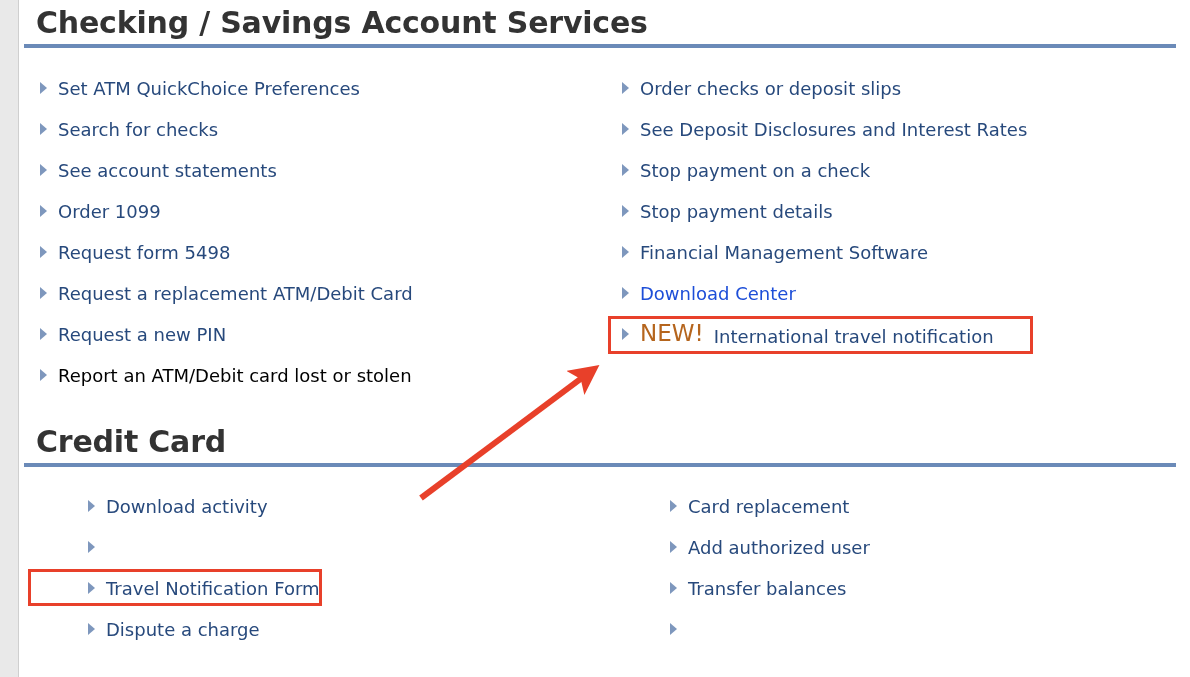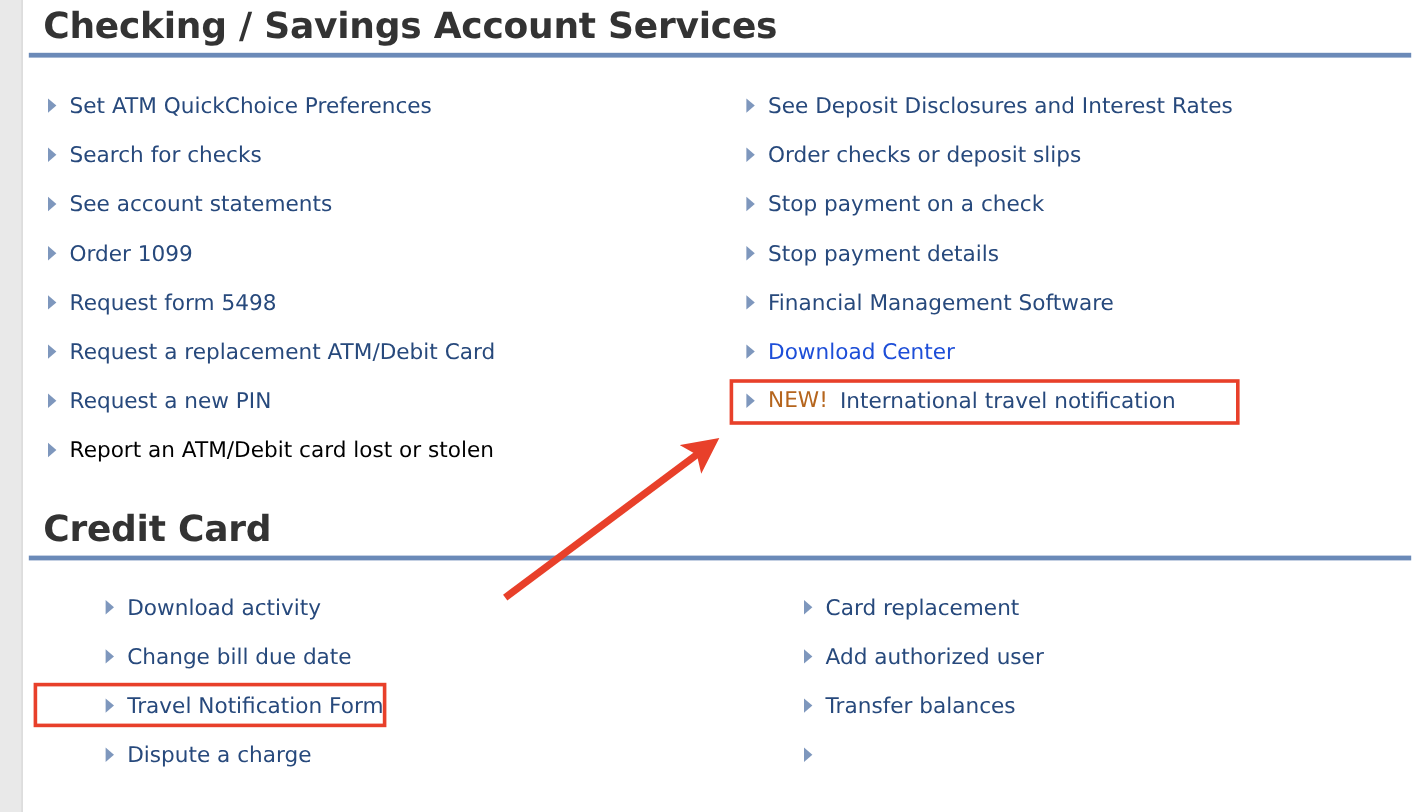--- a/index.html
+++ b/index.html
@@ -101,21 +101,21 @@
   }
 
   .link-text {
     font-size: 18px;
     color: #27497c;
     vertical-align: middle;
   }
 
   .new-flag {
     color: #b5651d;
-    font-size: 18px;
+    font-size: 23px;
   }
 
   
   .annot-box {
     position: absolute;
     border: 3px solid #e8402a;
     box-sizing: border-box;
     pointer-events: none;
     background: transparent;
   }
@@ -192,25 +192,25 @@
             <span class="bullet-icon" style="border-left-color: rgb(126, 151, 189);"></span>
             <span class="link-text" style="color: #000000;">Report an ATM/Debit card lost or stolen</span>
           </li>
         </ul>
       </div>
 
       <div class="col col-right">
         <ul class="links">
           <li class="link-item">
             <span class="bullet-icon" style="border-left-color: rgb(126, 151, 189);"></span>
+            <span class="link-text" style="color: rgb(39, 73, 124);">Order checks or deposit slips</span>
+          </li>
+          <li class="link-item">
+            <span class="bullet-icon" style="border-left-color: rgb(126, 151, 189);"></span>
             <span class="link-text" style="color: rgb(39, 73, 124);">See Deposit Disclosures and Interest Rates</span>
-          </li>
-          <li class="link-item">
-            <span class="bullet-icon" style="border-left-color: rgb(126, 151, 189);"></span>
-            <span class="link-text" style="color: rgb(39, 73, 124);">Order checks or deposit slips</span>
           </li>
           <li class="link-item">
             <span class="bullet-icon" style="border-left-color: rgb(126, 151, 189);"></span>
             <span class="link-text" style="color: rgb(39, 73, 124);">Stop payment on a check</span>
           </li>
           <li class="link-item">
             <span class="bullet-icon" style="border-left-color: rgb(126, 151, 189);"></span>
             <span class="link-text" style="color: rgb(39, 73, 124);">Stop payment details</span>
           </li>
           <li class="link-item">
@@ -241,21 +241,20 @@
     <div class="columns" style="height:170px; margin-top:18px;margin-left:48px;">
 
       <div class="col col-left">
         <ul class="links">
           <li class="link-item">
             <span class="bullet-icon" style="border-left-color: rgb(126, 151, 189);"></span>
             <span class="link-text" style="color: rgb(39, 73, 124);">Download activity</span>
           </li>
           <li class="link-item">
             <span class="bullet-icon" style="border-left-color: rgb(126, 151, 189);"></span>
-            <span class="link-text" style="color: rgb(39, 73, 124);">Change bill due date</span>
           </li>
           <li class="link-item">
             <span class="bullet-icon" style="border-left-color: rgb(126, 151, 189);"></span>
             <span class="link-text" style="color: rgb(39, 73, 124);">Travel Notification Form</span>
           </li>
           <li class="link-item">
             <span class="bullet-icon" style="border-left-color: rgb(126, 151, 189);"></span>
             <span class="link-text" style="color: rgb(39, 73, 124);">Dispute a charge</span>
           </li>
         </ul>

